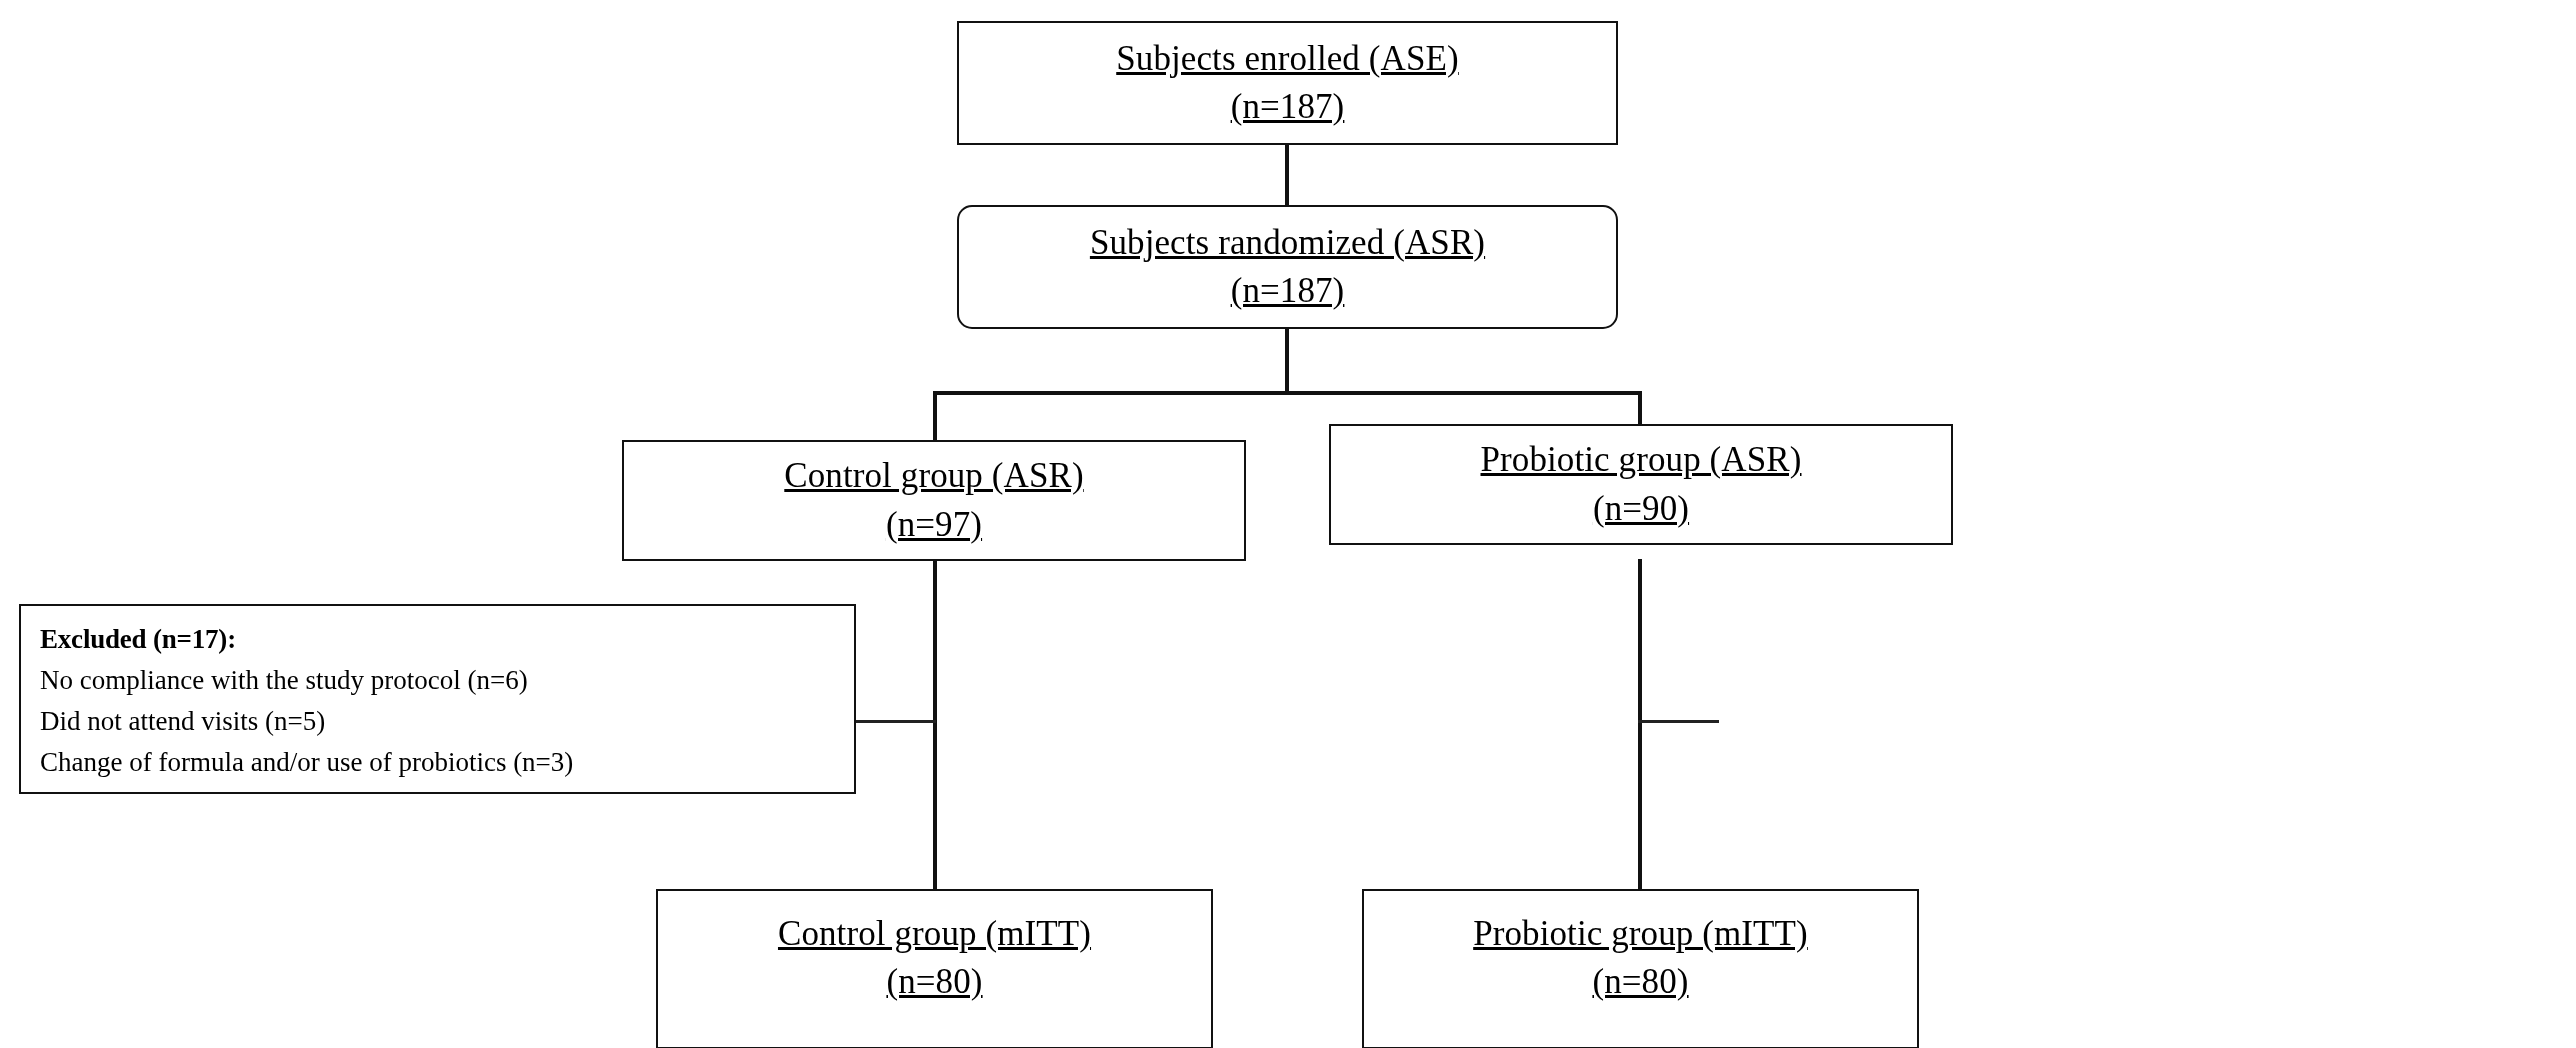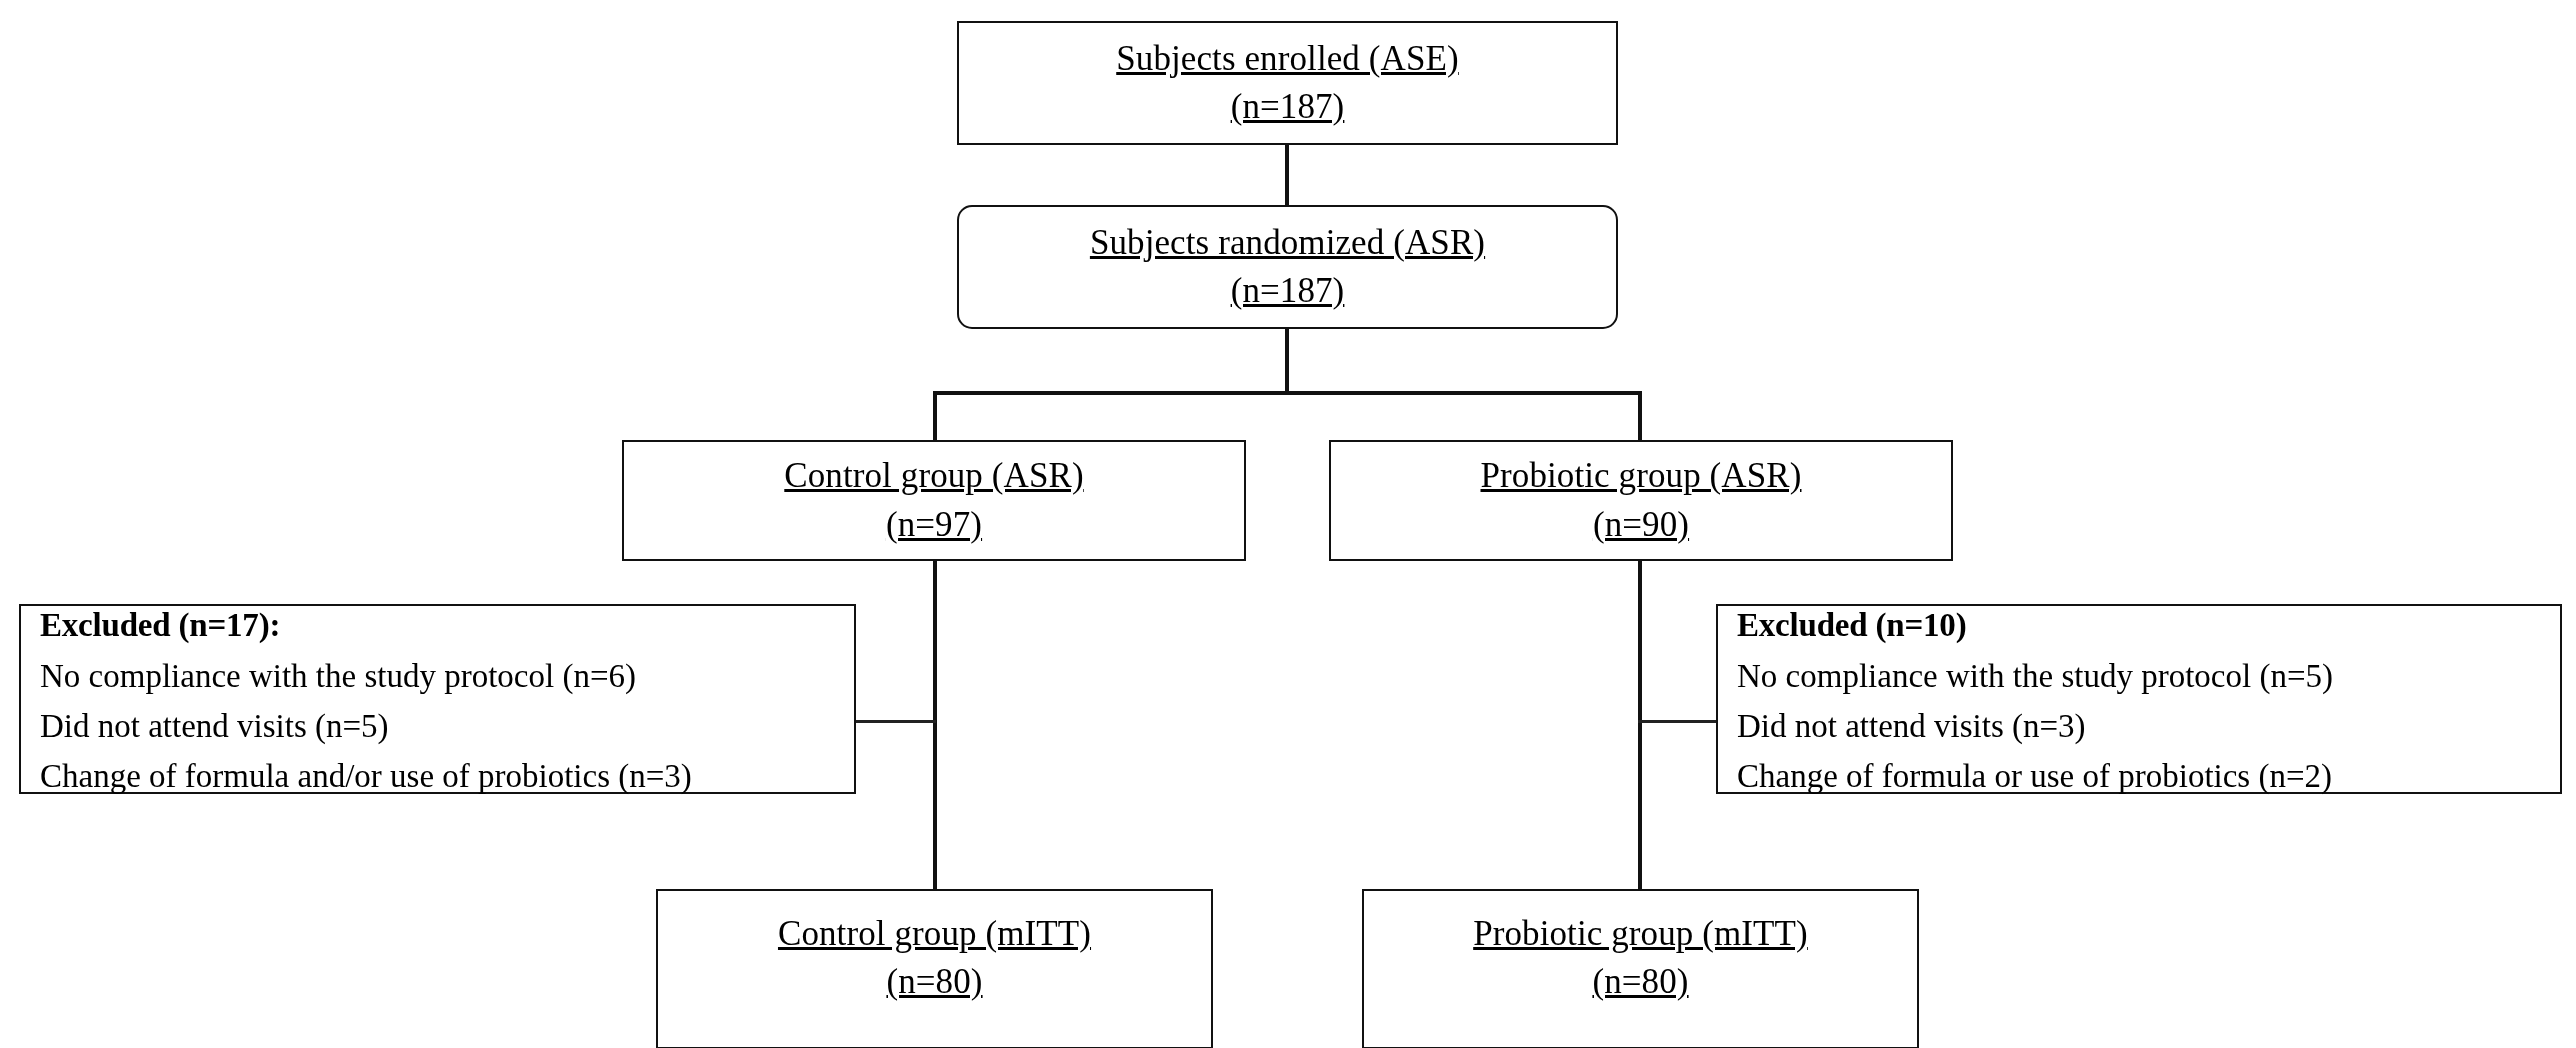--- a/index.html
+++ b/index.html
@@ -51,21 +51,21 @@
     box-sizing: border-box;
     background: #ffffff;
     border: 2.6px solid #111111;
     padding: 15.5px 19px 12px 19px;
     display: flex;
     flex-direction: column;
     justify-content: center;
     z-index: 4;
   }
   .excl .line {
-    font-size: 33px;
+    font-size: 27px;
     line-height: 1.52;
     white-space: nowrap;
     text-align: left;
   }
   .excl .line.heading {
     font-weight: bold;
     letter-spacing: -0.2px;
   }
 
   
@@ -109,44 +109,38 @@
 
   <div class="vline" style="left:933px; top:391px; height:51px;"></div>
 
   <div class="vline" style="left:1638px; top:391px; height:51px;"></div>
 
   <div class="node" style="left:622px; top:440px; width:624px; height:121px;justify-content:center;">
     <div class="line">Control group (ASR)</div>
     <div class="line">(n=97)</div>
   </div>
 
-  <div class="node" style="left:1329px; top:440px; width:624px; height:121px;">
+  <div class="node" style="left:1329px; top:424px; width:624px; height:121px;">
     <div class="line">Probiotic group (ASR)</div>
     <div class="line">(n=90)</div>
   </div>
 
   <div class="vline" style="left:933px; top:559px; height:332px;"></div>
   <div class="vline" style="left:1638px; top:559px; height:332px;"></div>
 
   <div class="hline thin" style="left:855px; top:720px; width:81px;"></div>
   <div class="hline thin" style="left:1638px; top:720px; width:81px;"></div>
 
   <div class="excl" style="left:19px; top:604px; width:837px; height:190px;">
     <div class="line heading">Excluded (n=17):</div>
     <div class="line">No compliance with the study protocol (n=6)</div>
     <div class="line">Did not attend visits (n=5)</div>
     <div class="line">Change of formula and/or use of probiotics (n=3)</div>
   </div>
 
-  <div class="excl" style="left:1716px; top:604px; width:846px; height:190px;">
-    <div class="line heading">Excluded (n=10)</div>
-    <div class="line">No compliance with the study protocol (n=5)</div>
-    <div class="line">Did not attend visits (n=3)</div>
-    <div class="line">Change of formula or use of probiotics (n=2)</div>
-  </div>
 
   <div class="node top-aligned" style="left:656px; top:889px; width:557px; height:160px;align-items:center;">
     <div class="line">Control group (mITT)</div>
     <div class="line">(n=80)</div>
   </div>
 
   <div class="node top-aligned" style="left:1362px; top:889px; width:557px; height:160px;">
     <div class="line">Probiotic group (mITT)</div>
     <div class="line">(n=80)</div>
   </div>

